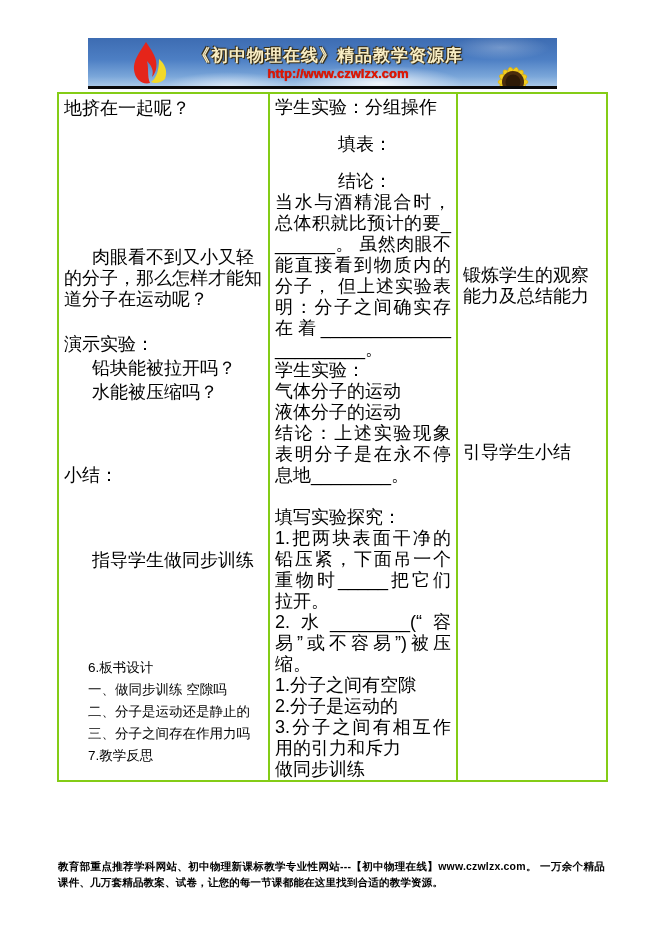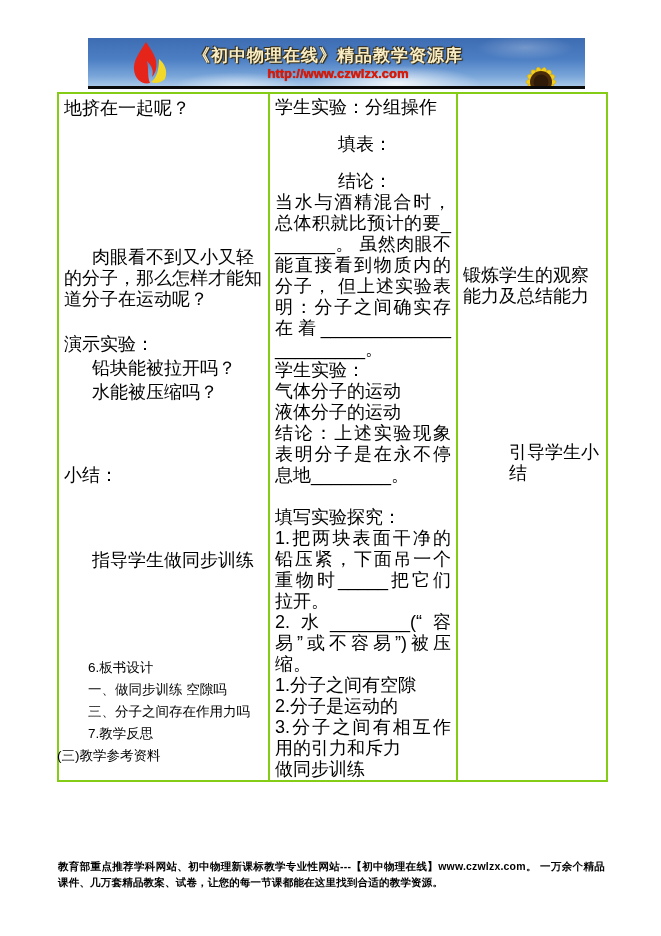--- a/index.html
+++ b/index.html
@@ -9,21 +9,20 @@
   
   #banner{
     position:absolute;left:88px;top:38px;width:469px;height:48px;
     background:
       radial-gradient(ellipse 120px 26px at 62% 95%, rgba(255,255,255,.85), rgba(255,255,255,0) 70%),
       radial-gradient(ellipse 90px 20px at 30% 100%, rgba(255,255,255,.55), rgba(255,255,255,0) 70%),
       radial-gradient(ellipse 70px 18px at 88% 20%, rgba(255,255,255,.25), rgba(255,255,255,0) 70%),
       linear-gradient(180deg,#3d6cb2 0%,#4d7fc4 45%,#7aa6d9 80%,#a9c8e8 100%);
     border-bottom:3px solid #0a0a0a;
     overflow:hidden;
-    padding-left:28px;
   }
   #banner-logo{position:absolute;left:34px;top:3px;width:64px;height:46px;}
   #banner-title{
     position:absolute;left:95px;top:6px;width:290px;text-align:center;
     font-size:17px;font-weight:bold;letter-spacing:1px;color:#f8edc4;
     text-shadow:1px 1px 0 #3a2d10,-1px -1px 0 #3a2d10,1px 0 2px #222;
     white-space:nowrap;
   }
   #banner-url{
     position:absolute;left:120px;top:28px;width:260px;text-align:center;
@@ -124,30 +123,30 @@
         <p class="p">1.把两块表面干净的铅压紧，下面吊一个重物时_____把它们拉开。</p>
         <p class="p">2.水________(“容易”或不容易”)被压缩。</p>
         <p class="p">1.分子之间有空隙</p>
         <p class="p">2.分子是运动的</p>
         <p class="p">3.分子之间有相互作用的引力和斥力</p>
         <p class="p">做同步训练</p>
       </td>
 
       <td class="c3">
         <div class="abs-line" style="top:171px;">锻炼学生的观察能力及总结能力</div>
-        <div class="abs-line" style="top:348px;margin-left:46px;">引导学生小结</div>
+        <div class="abs-line" style="top:348px;">引导学生小结</div>
       </td>
 
     </tr>
   </tbody>
     </table>
 
   <div id="bottom">
     <div class="bline bl-ind">6.板书设计</div>
     <div class="bline bl-ind">一、做同步训练 空隙吗</div>
+    <div class="bline bl-ind">二、分子是运动还是静止的</div>
     <div class="bline bl-ind">三、分子之间存在作用力吗</div>
     <div class="bline bl-ind">7.教学反思</div>
-    <div class="bline">(三)教学参考资料</div>
   </div>
 
   <div id="footer">教育部重点推荐学科网站、初中物理新课标教学专业性网站---【初中物理在线】www.czwlzx.com。 一万余个精品课件、几万套精品教案、试卷，让您的每一节课都能在这里找到合适的教学资源。</div>
 
 </div>
 
 </body></html>

